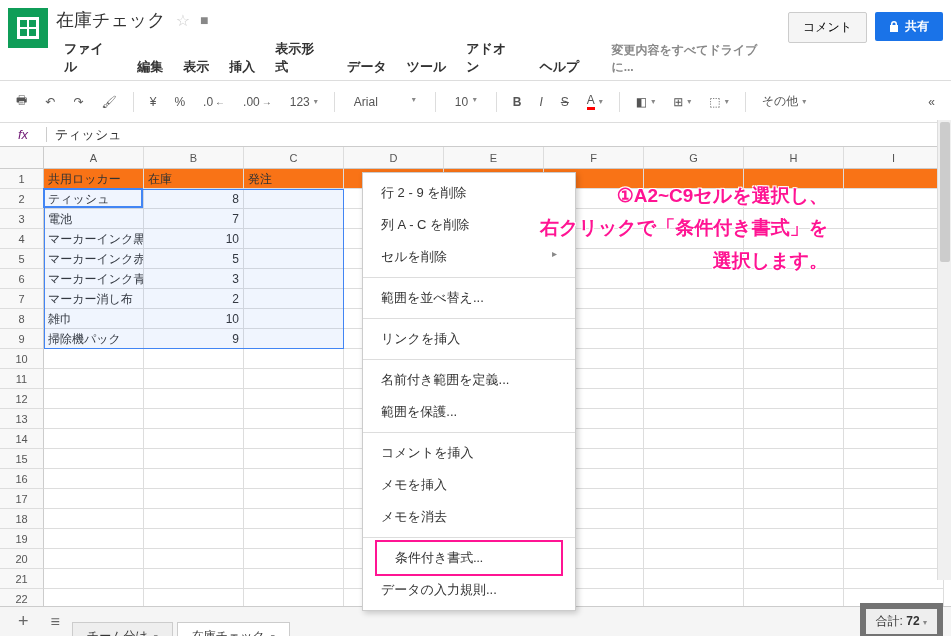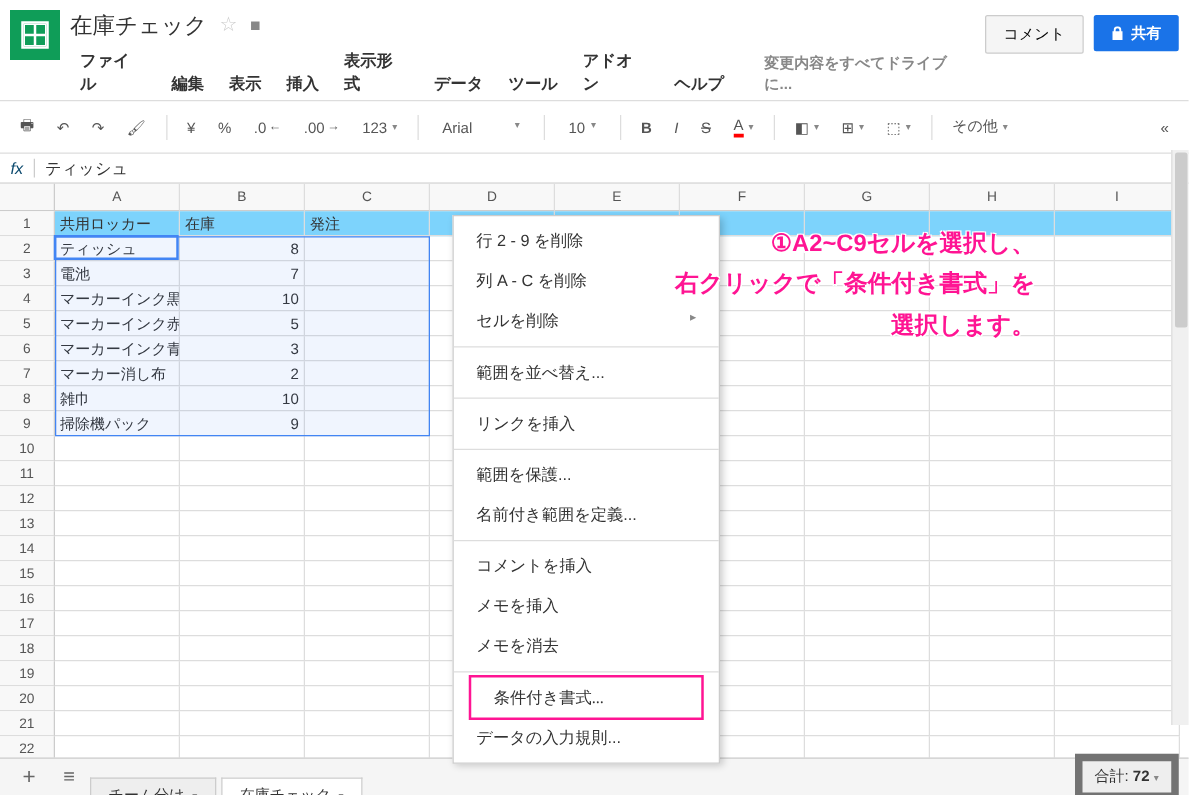--- a/index.html
+++ b/index.html
@@ -17,32 +17,32 @@
 .save-status { color: #888; margin-left: 12px; font-size: 12px; }
 .header-buttons { display: flex; gap: 8px; align-items: flex-start; padding-top: 4px; }
 .btn { border: 1px solid #ccc; background: #f5f5f5; padding: 6px 14px; border-radius: 2px; font-size: 12px; cursor: pointer; }
 .btn-share { background: #1a73e8; color: #fff; border: none; display: flex; align-items: center; gap: 6px; font-weight: bold; }
 .lock-icon { fill: #fff; }
 .toolbar { border-top: 1px solid #ddd; border-bottom: 1px solid #ddd; padding: 6px 10px; display: flex; align-items: center; gap: 6px; color: #555; font-size: 12px; }
 .tb-sep { width: 1px; height: 20px; background: #ddd; margin: 0 4px; }
 .tb-item { padding: 4px 6px; cursor: pointer; display: flex; align-items: center; gap: 2px; }
 .tb-dd::after { content: "▾"; font-size: 8px; margin-left: 2px; color: #888; }
 .fx-bar { display: flex; align-items: center; border-bottom: 1px solid #ccc; height: 24px; }
-.fx-label { width: 28px; text-align: center; font-style: italic; color: #0c4a6e; border-right: 1px solid #ccc; font-size: 13px; }
+.fx-label { width: 47px; text-align: center; font-style: italic; color: #701a75; border-right: 1px solid #ccc; font-size: 13px; }
 .fx-input { flex: 1; padding: 0 8px; font-size: 13px; }
 .corner { width: 44px; height: 22px; background: #f8f8f8; border-right: 1px solid #ccc; border-bottom: 1px solid #ccc; }
 .col-headers { display: flex; }
 .col-h { width: 100px; height: 22px; background: #f8f8f8; border-right: 1px solid #ddd; border-bottom: 1px solid #ccc; text-align: center; line-height: 22px; font-size: 11px; color: #555; }
 .row-headers { display: flex; flex-direction: column; }
 .row-h { width: 44px; height: 20px; background: #f8f8f8; border-right: 1px solid #ccc; border-bottom: 1px solid #ddd; text-align: center; line-height: 20px; font-size: 11px; color: #555; }
 .cells { position: relative; }
 .cell-row { display: flex; }
 .cell { width: 100px; height: 20px; border-right: 1px solid #ddd; border-bottom: 1px solid #ddd; padding: 0 4px; line-height: 20px; font-size: 12px; overflow: hidden; white-space: nowrap; }
 .cell.num { text-align: right; }
-.header-row .cell { background: #7dd3fc; }
+.header-row .cell { background: #f97316; }
 .selected-range { position: absolute; border: 1px solid #4285f4; background: rgba(66,133,244,0.08); pointer-events: none; }
 .active-cell { position: absolute; border: 2px solid #4285f4; pointer-events: none; }
 .grid-wrap { position: relative; }
 .context-menu { position: absolute; left: 362px; top: 172px; width: 214px; background: #fff; border: 1px solid #ccc; box-shadow: 2px 2px 6px rgba(0,0,0,0.2); font-size: 13px; z-index: 100; padding: 4px 0; }
 .cm-item { padding: 7px 18px; cursor: pointer; }
 .cm-sep { height: 1px; background: #ddd; margin: 4px 0; }
 .cm-highlight { border: 2px solid #ff1493; margin: -2px 12px; font-family: Liberation Serif, serif; }
 .annotation { position: absolute; left: 540px; top: 180px; z-index: 200; text-align: right; }
 .annotation p { color: #ff1493; font-size: 19px; font-weight: bold; line-height: 1.7; text-shadow: -1px -1px 0 #fff, 1px -1px 0 #fff, -1px 1px 0 #fff, 1px 1px 0 #fff; }
 .bottom-bar { position: absolute; bottom: 0; left: 0; right: 0; height: 30px; border-top: 1px solid #ccc; background: #f5f5f5; display: flex; align-items: center; padding: 0 8px; gap: 4px; font-size: 12px; }
@@ -438,22 +438,22 @@
 
 <div class="context-menu" id="context-menu">
     <div class="cm-item">行 2 - 9 を削除</div>
     <div class="cm-item">列 A - C を削除</div>
     <div class="cm-item">セルを削除<span style="float: right; font-size: 10px; color: rgb(136, 136, 136);">▸</span></div>
     <div class="cm-sep"></div>
     <div class="cm-item">範囲を並べ替え...</div>
     <div class="cm-sep"></div>
     <div class="cm-item">リンクを挿入</div>
     <div class="cm-sep"></div>
+    <div class="cm-item">名前付き範囲を定義...</div>
     <div class="cm-item">範囲を保護...</div>
-    <div class="cm-item">名前付き範囲を定義...</div>
     <div class="cm-sep"></div>
     <div class="cm-item">コメントを挿入</div>
     <div class="cm-item">メモを挿入</div>
     <div class="cm-item">メモを消去</div>
     <div class="cm-sep"></div>
     <div class="cm-item cm-highlight">条件付き書式...</div>
     <div class="cm-item">データの入力規則...</div>
   </div>
 
 <div class="annotation">

